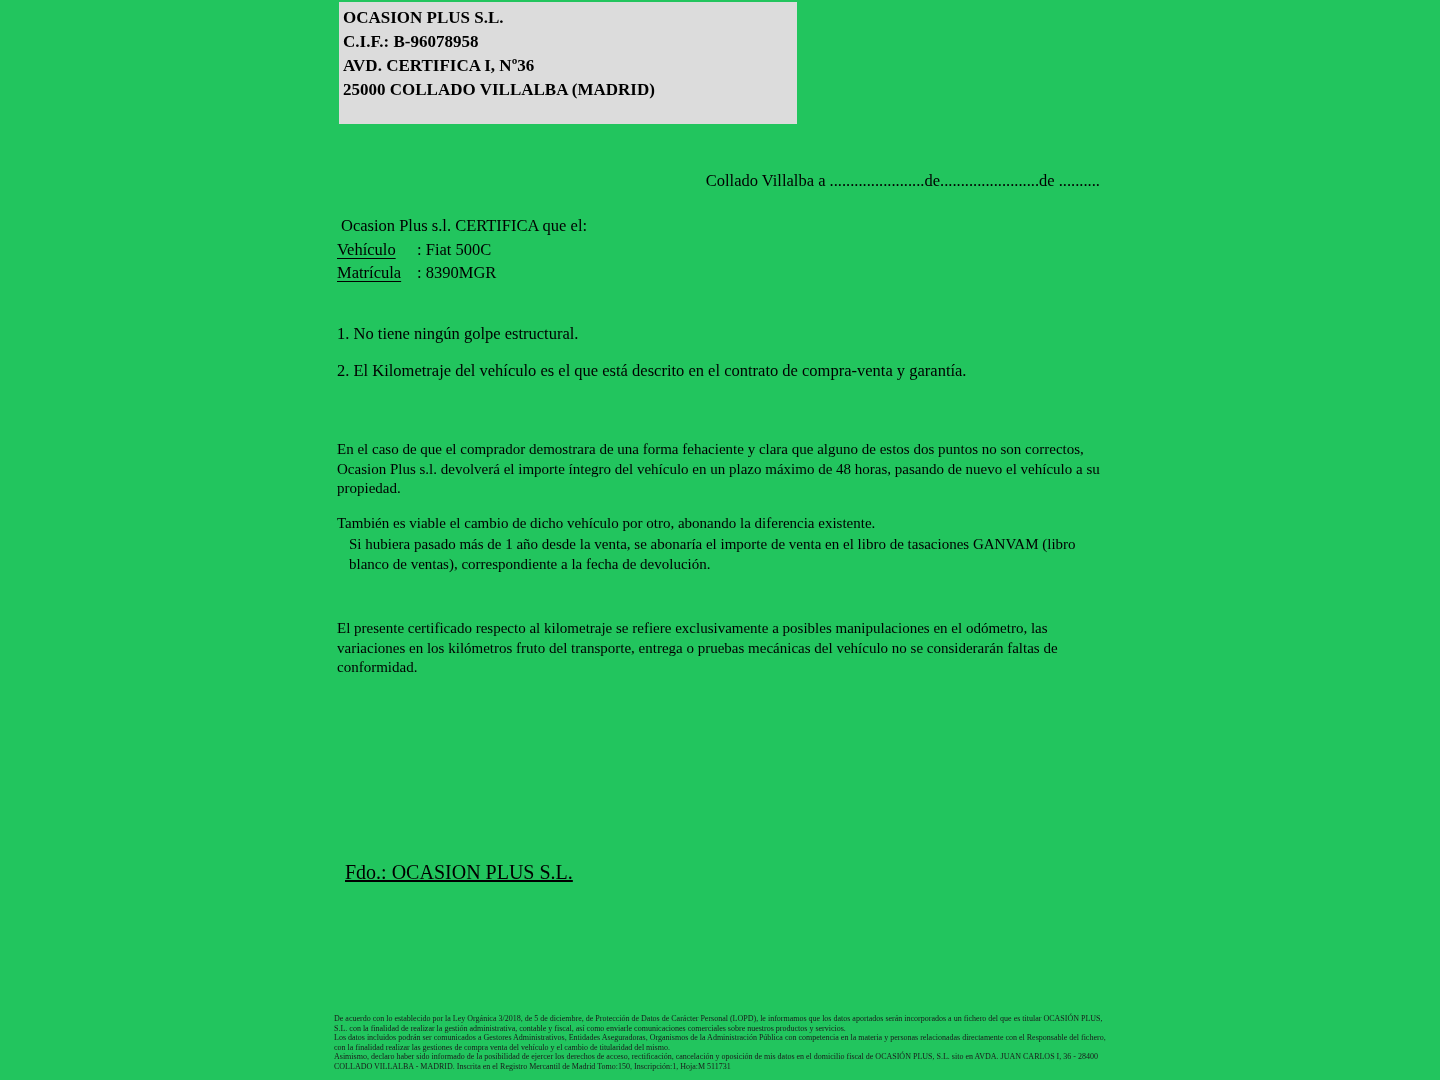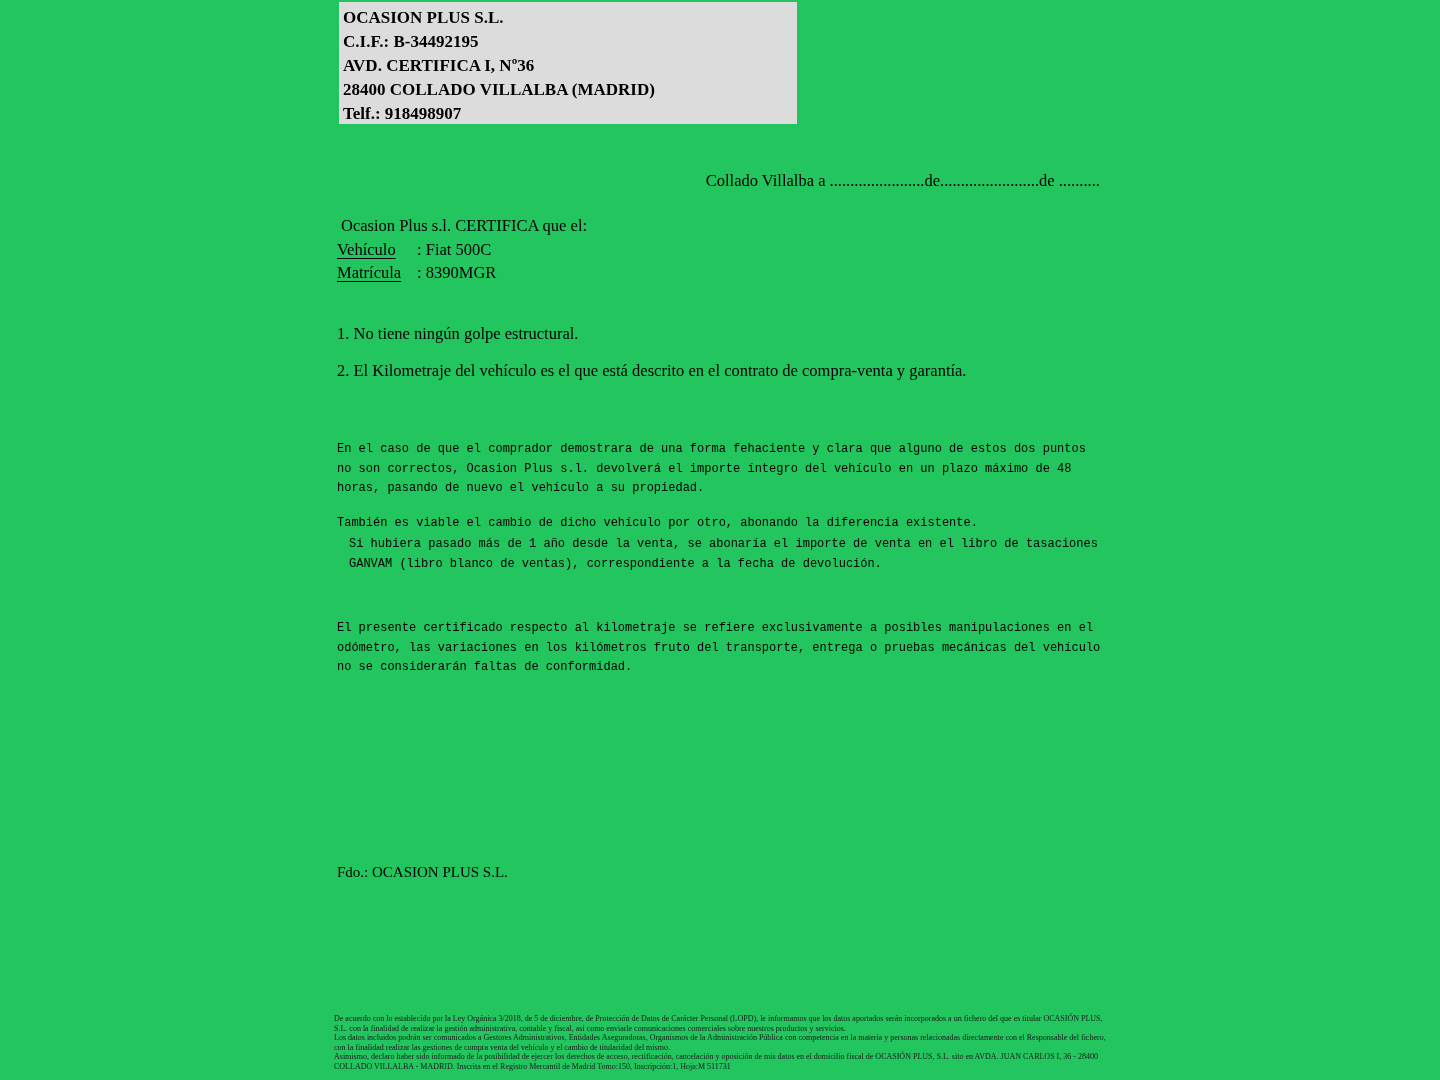--- a/index.html
+++ b/index.html
@@ -65,56 +65,55 @@
     width: 765px;
     font-size: 16.5px;
     line-height: 19.7px;
   }
   .point-1 { top: 324px; }
   .point-2 { top: 361px; }
   .para {
     position: absolute;
     left: 337px;
     width: 765px;
-    font-size: 12px;
+    font-size: 15px;
     line-height: 19.7px;
-    font-family: Liberation Mono, monospace;
   }
   .para-1 { top: 440px; }
   .para-2 { top: 514px; }
   .para-3 { top: 535px; margin-left: 12px; }
   .para-4 { top: 611px; margin-top: 8px; }
   .signature {
     position: absolute;
-    left: 337px;
+    left: 345px;
     top: 862px;
-    font-size: 15px;
+    font-size: 20px;
     line-height: 20px;
+    text-decoration: underline;
   }
   .legal {
     position: absolute;
     left: 334px;
     top: 1014px;
     width: 772px;
     font-size: 8px;
     line-height: 9.55px;
     color: #1a1a1a;
   }
 </style>
 </head>
 <body>
 
 <div class="page">
 
   <div class="company-box">
     <div class="line">OCASION PLUS S.L.</div>
-    <div class="line">C.I.F.: B-34492195</div>
+    <div class="line">C.I.F.: B-96078958</div>
     <div class="line">AVD. CERTIFICA I, Nº36</div>
-    <div class="line">28400 COLLADO VILLALBA (MADRID)</div>
-    <div class="line">Telf.: 918498907</div>
+    <div class="line">25000 COLLADO VILLALBA (MADRID)</div>
   </div>
 
   <div class="date-line">Collado Villalba a .......................de........................de ..........</div>
 
   <div class="certificate">
     <div class="intro">Ocasion Plus s.l. CERTIFICA que el:</div>
     <div class="cert-row">
       <span class="label-wrap"><u>Vehículo</u></span><span>: Fiat 500C</span>
     </div>
     <div class="cert-row">

